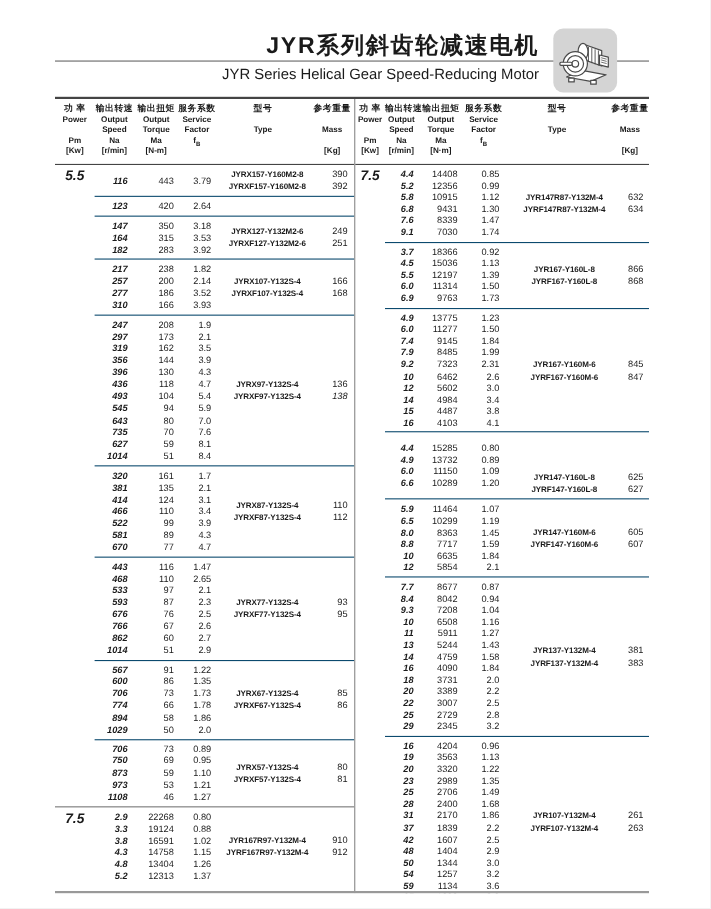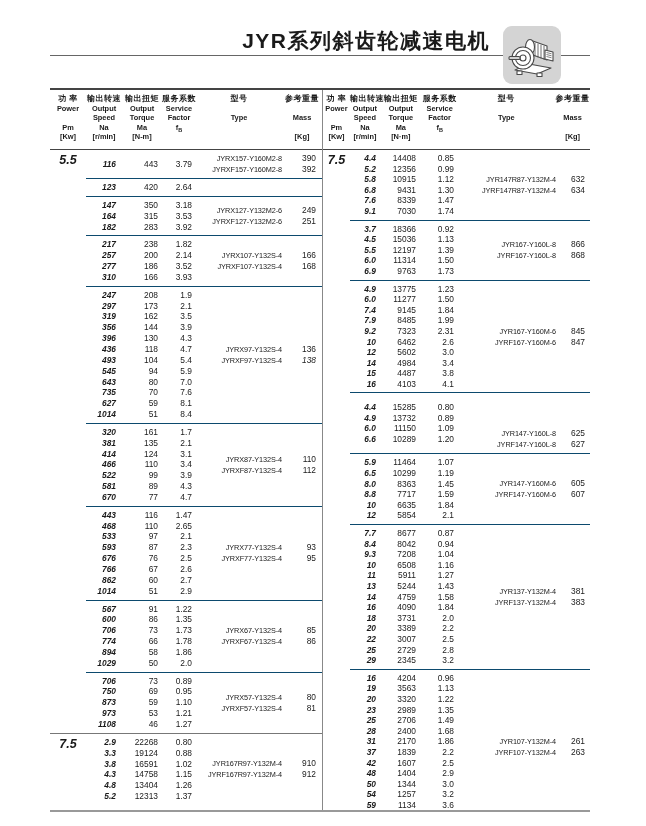--- a/index.html
+++ b/index.html
@@ -35,31 +35,32 @@
   .groups{flex:1;}
   .group{display:flex;align-items:center;padding:3px 0;}
   .group + .group{border-top:1px solid #0c4a6e;}
   .nrow{display:flex;font-size:8.4px;}
   .half.left  .nrow{line-height:10.85px;}
   .half.right .nrow{line-height:10.6px;}
   .ncell{text-align:right;box-sizing:border-box;white-space:nowrap;}
   .ncell.speed{font-weight:bold;font-style:italic;}
   .tm{box-sizing:border-box;}
   .tmrow{display:flex;line-height:11px;align-items:baseline;}
-  .tname{flex:1;font-weight:normal;font-size:7.3px;letter-spacing:-0.1px;
-         white-space:nowrap;box-sizing:border-box;text-align:right;}
+  .tname{flex:1;font-weight:bold;font-size:7.3px;letter-spacing:-0.1px;
+         white-space:nowrap;box-sizing:border-box;text-align:center;}
   .tmass{text-align:right;font-size:8.4px;box-sizing:border-box;white-space:nowrap;}
 </style>
 </head>
 <body>
 
 <div class="page">
 
   <div class="title-cn">JYR系列斜齿轮减速电机</div>
   <div class="title-line"></div>
+  <div class="title-en">JYR Series Helical Gear Speed-Reducing Motor</div>
 
   <div class="icon-box">
     <svg width="50" height="50" viewBox="0 0 50 50">
       <g stroke="#4a4a4a" stroke-width="1.1" fill="#ffffff" stroke-linejoin="round">
 
         <polygon points="8,40 30,44 44,38 22,34"></polygon>
 
         <polygon points="23,10 40,16 40,30 23,24"></polygon>
         <path d="M25,11.5 L25,25.2 M28,12.6 L28,26.3 M31,13.7 L31,27.4 M34,14.8 L34,28.5 M37,15.9 L37,29.6" fill="none" stroke-width="0.8"></path>
         <ellipse cx="23" cy="17" rx="4.5" ry="7.5"></ellipse>

